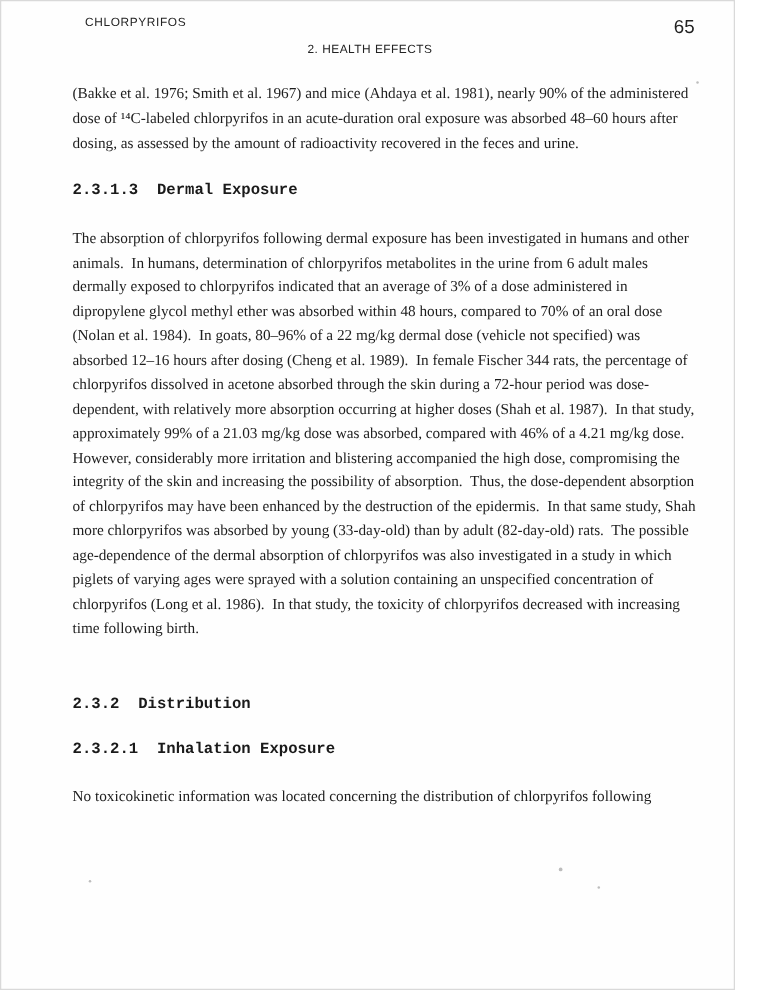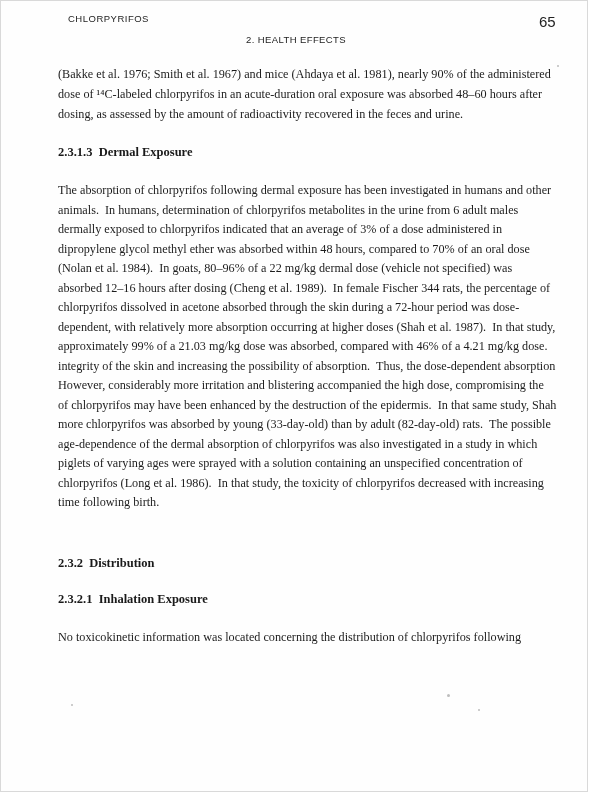--- a/index.html
+++ b/index.html
@@ -39,21 +39,21 @@
     width: 590px;
     text-align: center;
     font-family: "Liberation Sans", sans-serif;
     font-size: 9.5px;
     letter-spacing: 0.4px;
     color: #222;
   }
   .heading {
     position: absolute;
     left: 57px;
-    font-family: Liberation Serif, serif;
+    font-family: Liberation Mono, monospace;
     font-weight: bold;
     font-size: 12.5px;
     white-space: pre;
     color: #1a1a1a;
   }
   .para {
     position: absolute;
     left: 57px;
     width: 512px;
     font-size: 12.2px;
@@ -96,22 +96,22 @@
   <div class="para" style="top: 180px;">
       <div class="line">The absorption of chlorpyrifos following dermal exposure has been investigated in humans and other</div>
       <div class="line">animals.  In humans, determination of chlorpyrifos metabolites in the urine from 6 adult males</div>
       <div class="line">dermally exposed to chlorpyrifos indicated that an average of 3% of a dose administered in</div>
       <div class="line">dipropylene glycol methyl ether was absorbed within 48 hours, compared to 70% of an oral dose</div>
       <div class="line">(Nolan et al. 1984).  In goats, 80–96% of a 22 mg/kg dermal dose (vehicle not specified) was</div>
       <div class="line">absorbed 12–16 hours after dosing (Cheng et al. 1989).  In female Fischer 344 rats, the percentage of</div>
       <div class="line">chlorpyrifos dissolved in acetone absorbed through the skin during a 72-hour period was dose-</div>
       <div class="line">dependent, with relatively more absorption occurring at higher doses (Shah et al. 1987).  In that study,</div>
       <div class="line">approximately 99% of a 21.03 mg/kg dose was absorbed, compared with 46% of a 4.21 mg/kg dose.</div>
+      <div class="line">However, considerably more irritation and blistering accompanied the high dose, compromising the</div>
       <div class="line">integrity of the skin and increasing the possibility of absorption.  Thus, the dose-dependent absorption</div>
-      <div class="line">However, considerably more irritation and blistering accompanied the high dose, compromising the</div>
       <div class="line">of chlorpyrifos may have been enhanced by the destruction of the epidermis.  In that same study, Shah</div>
       <div class="line">more chlorpyrifos was absorbed by young (33-day-old) than by adult (82-day-old) rats.  The possible</div>
       <div class="line">age-dependence of the dermal absorption of chlorpyrifos was also investigated in a study in which</div>
       <div class="line">piglets of varying ages were sprayed with a solution containing an unspecified concentration of</div>
       <div class="line">chlorpyrifos (Long et al. 1986).  In that study, the toxicity of chlorpyrifos decreased with increasing</div>
       <div class="line">time following birth.</div>
     </div>
 
   <div class="heading" style="top: 555px;">2.3.2  Distribution</div>
 

